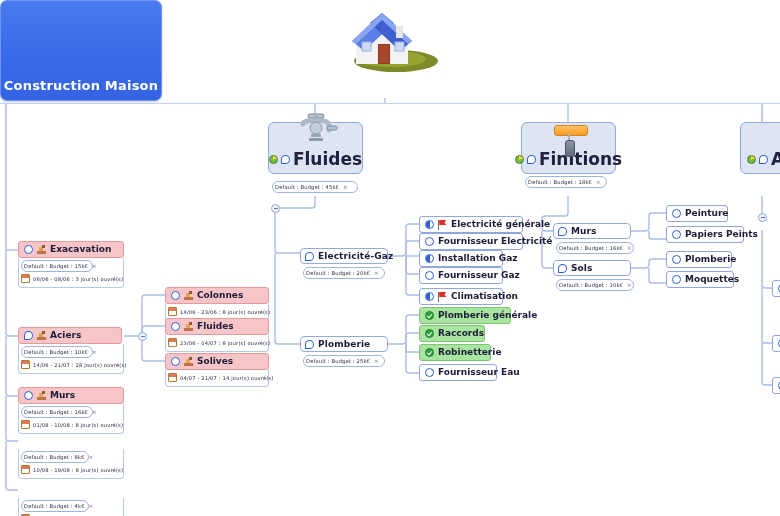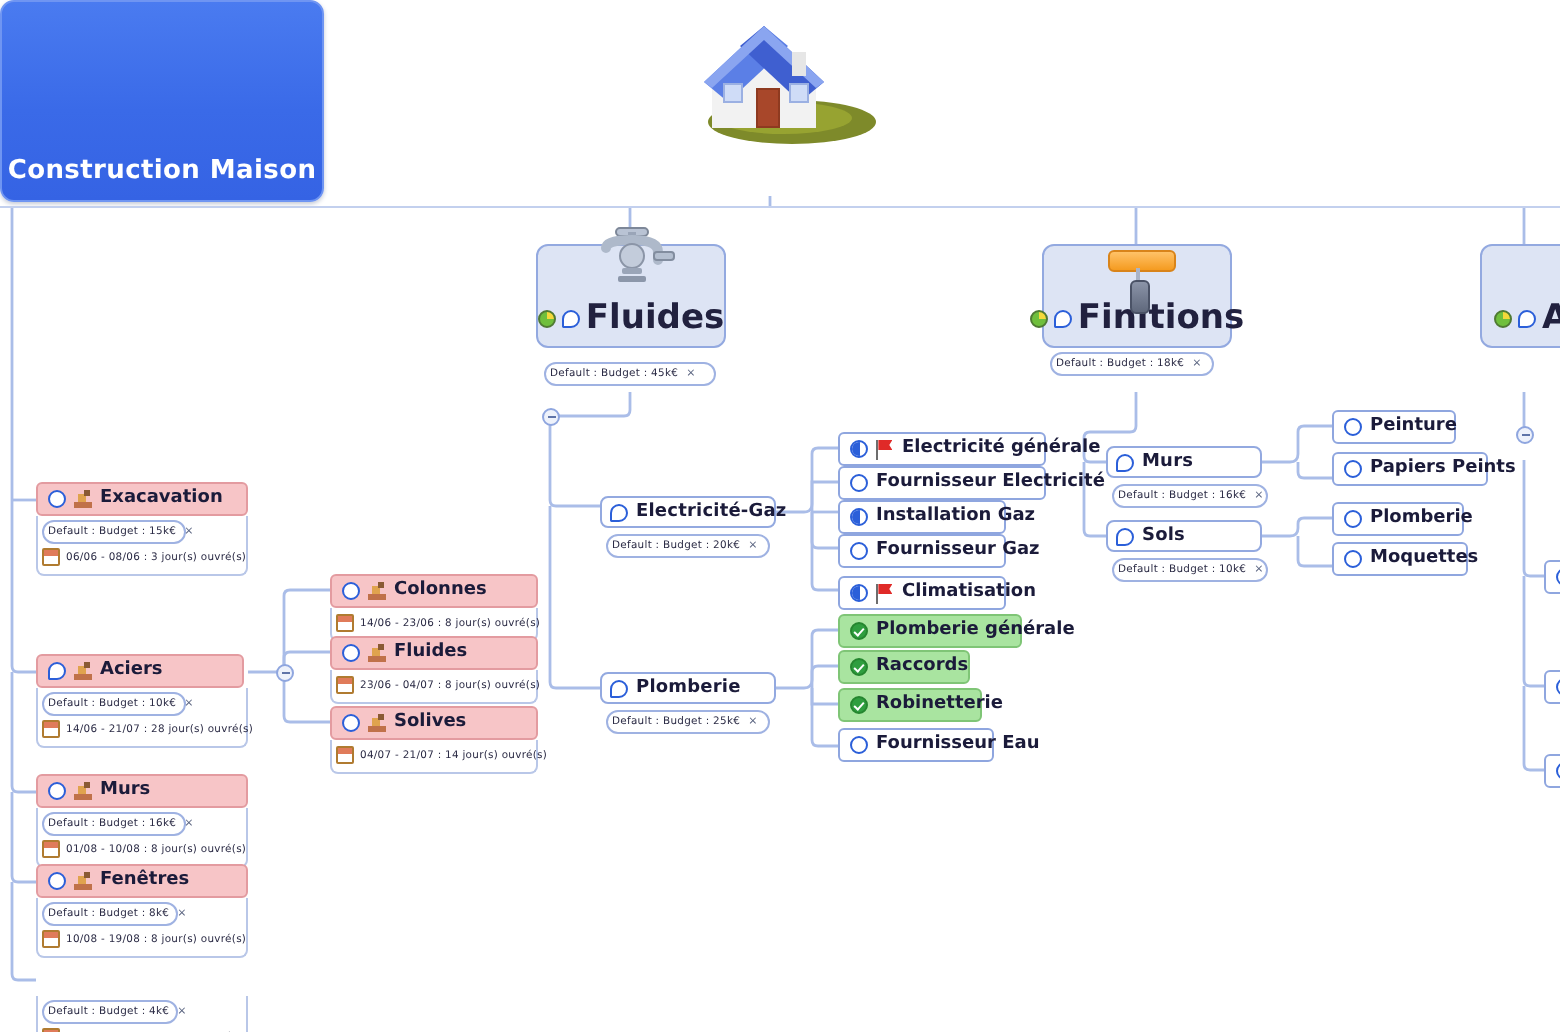--- a/index.html
+++ b/index.html
@@ -459,33 +459,20 @@
   <div class="chip rounded" style="left:21px;top:406px;width:72px;">
     <span class="ctxt">Default : Budget : 16k€</span>
     <span class="cx">×</span>
   </div>
   <div class="daterow" style="left:21px;top:419px;">
     <span class="ico cal pink"></span>
     <span class="dtxt">01/08 - 10/08 : 8 jour(s) ouvré(s)</span>
   </div>
 
   <div class="attrcard" style="left:18px;top:449px;width:106px;height:30px;"></div>
-  <div class="task pink" style="left:18px;top:432px;">
-    <div class="thead" style="width:106px;">
-      <span class="ico donut empty"></span>
-      <span class="ico">
-        <svg width="9" height="9" viewBox="0 0 9 9">
-            <rect x="0" y="6" width="9" height="3" fill="#c0714a"></rect>
-            <rect x="2" y="2" width="4" height="4" fill="#e0a34e"></rect>
-            <rect x="5" y="0" width="3" height="3" fill="#8a5a34"></rect>
-          </svg>
-      </span>
-      <span class="tlabel">Fenêtres</span>
-    </div>
-  </div>
   <div class="chip rounded" style="left:21px;top:451px;width:68px;">
     <span class="ctxt">Default : Budget : 8k€</span>
     <span class="cx">×</span>
   </div>
   <div class="daterow" style="left:21px;top:464px;">
     <span class="ico cal pink"></span>
     <span class="dtxt">10/08 - 19/08 : 8 jour(s) ouvré(s)</span>
   </div>
 
   <div class="attrcard" style="left:18px;top:498px;width:106px;height:30px;"></div>

